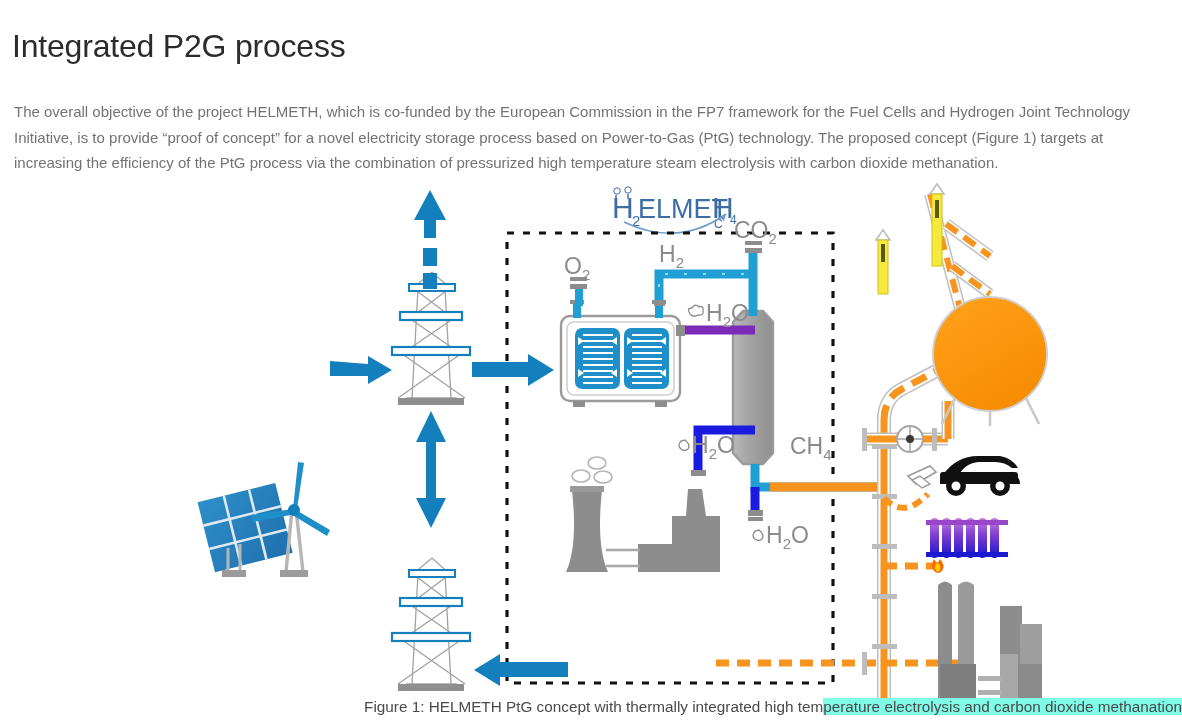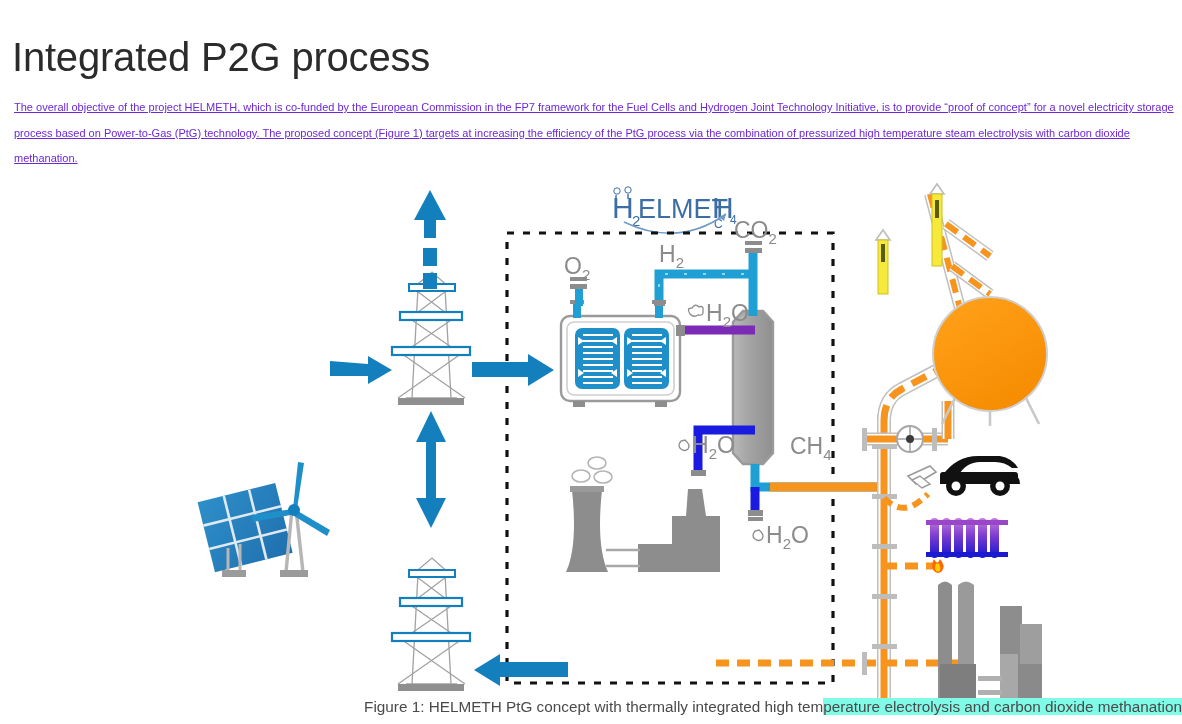--- a/index.html
+++ b/index.html
@@ -6,26 +6,26 @@
   body{
     width:1182px;height:724px;background:#ffffff;
     font-family:"Liberation Sans", sans-serif;
     color:#3f3f3f;overflow:hidden;position:relative;
   }
   .page{position:relative;width:1182px;height:724px;}
 
   
   .title{
     position:absolute;left:12px;top:6px;
-    font-size:40px;font-weight:300;color:#2b2b2b;
+    font-size:32px;font-weight:300;color:#2b2b2b;
     letter-spacing:-0.2px;line-height:1.2;
   }
   .intro{
     position:absolute;left:14px;top:84px;width:1160px;
-    font-size:11px;line-height:25.6px;color:#6d28d9;font-weight:400;text-decoration:underline;
+    font-size:15px;line-height:25.6px;color:#737373;font-weight:400;
   }
 
   
   .figure{position:absolute;left:0;top:176px;width:1182px;height:548px;}
   .figsvg{position:absolute;left:0;top:0;}
 
   .caption{
     position:absolute;left:0;top:696px;width:1182px;text-align:right;
     font-size:15.3px;color:#4a4a4a;line-height:22px;
   }

